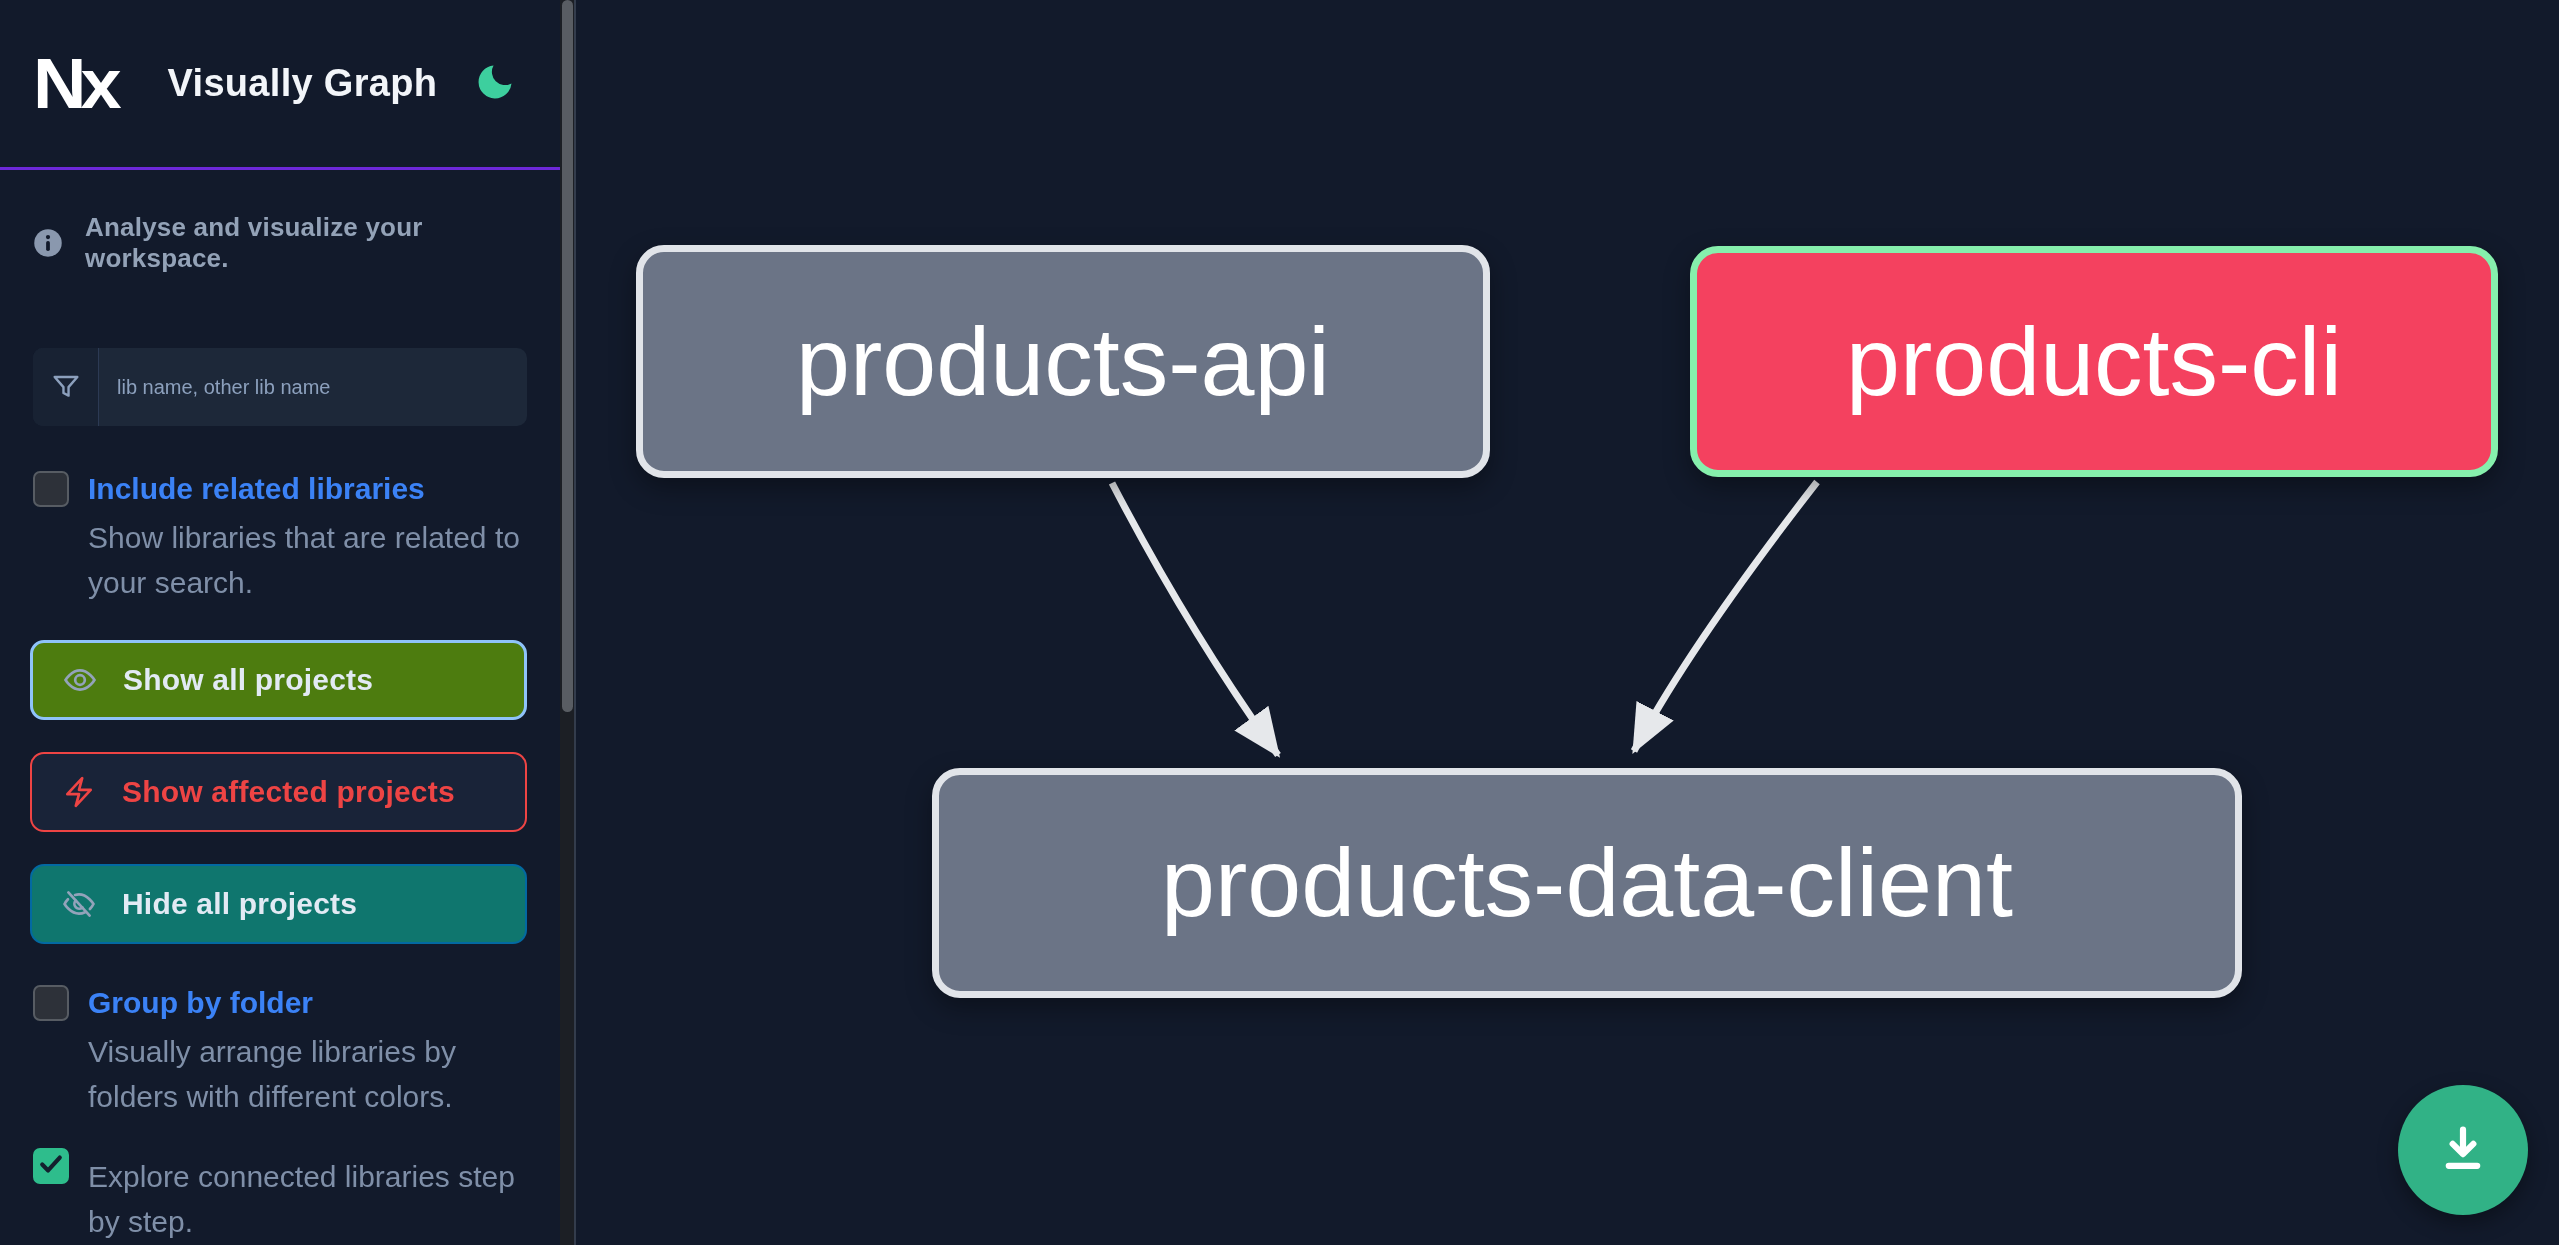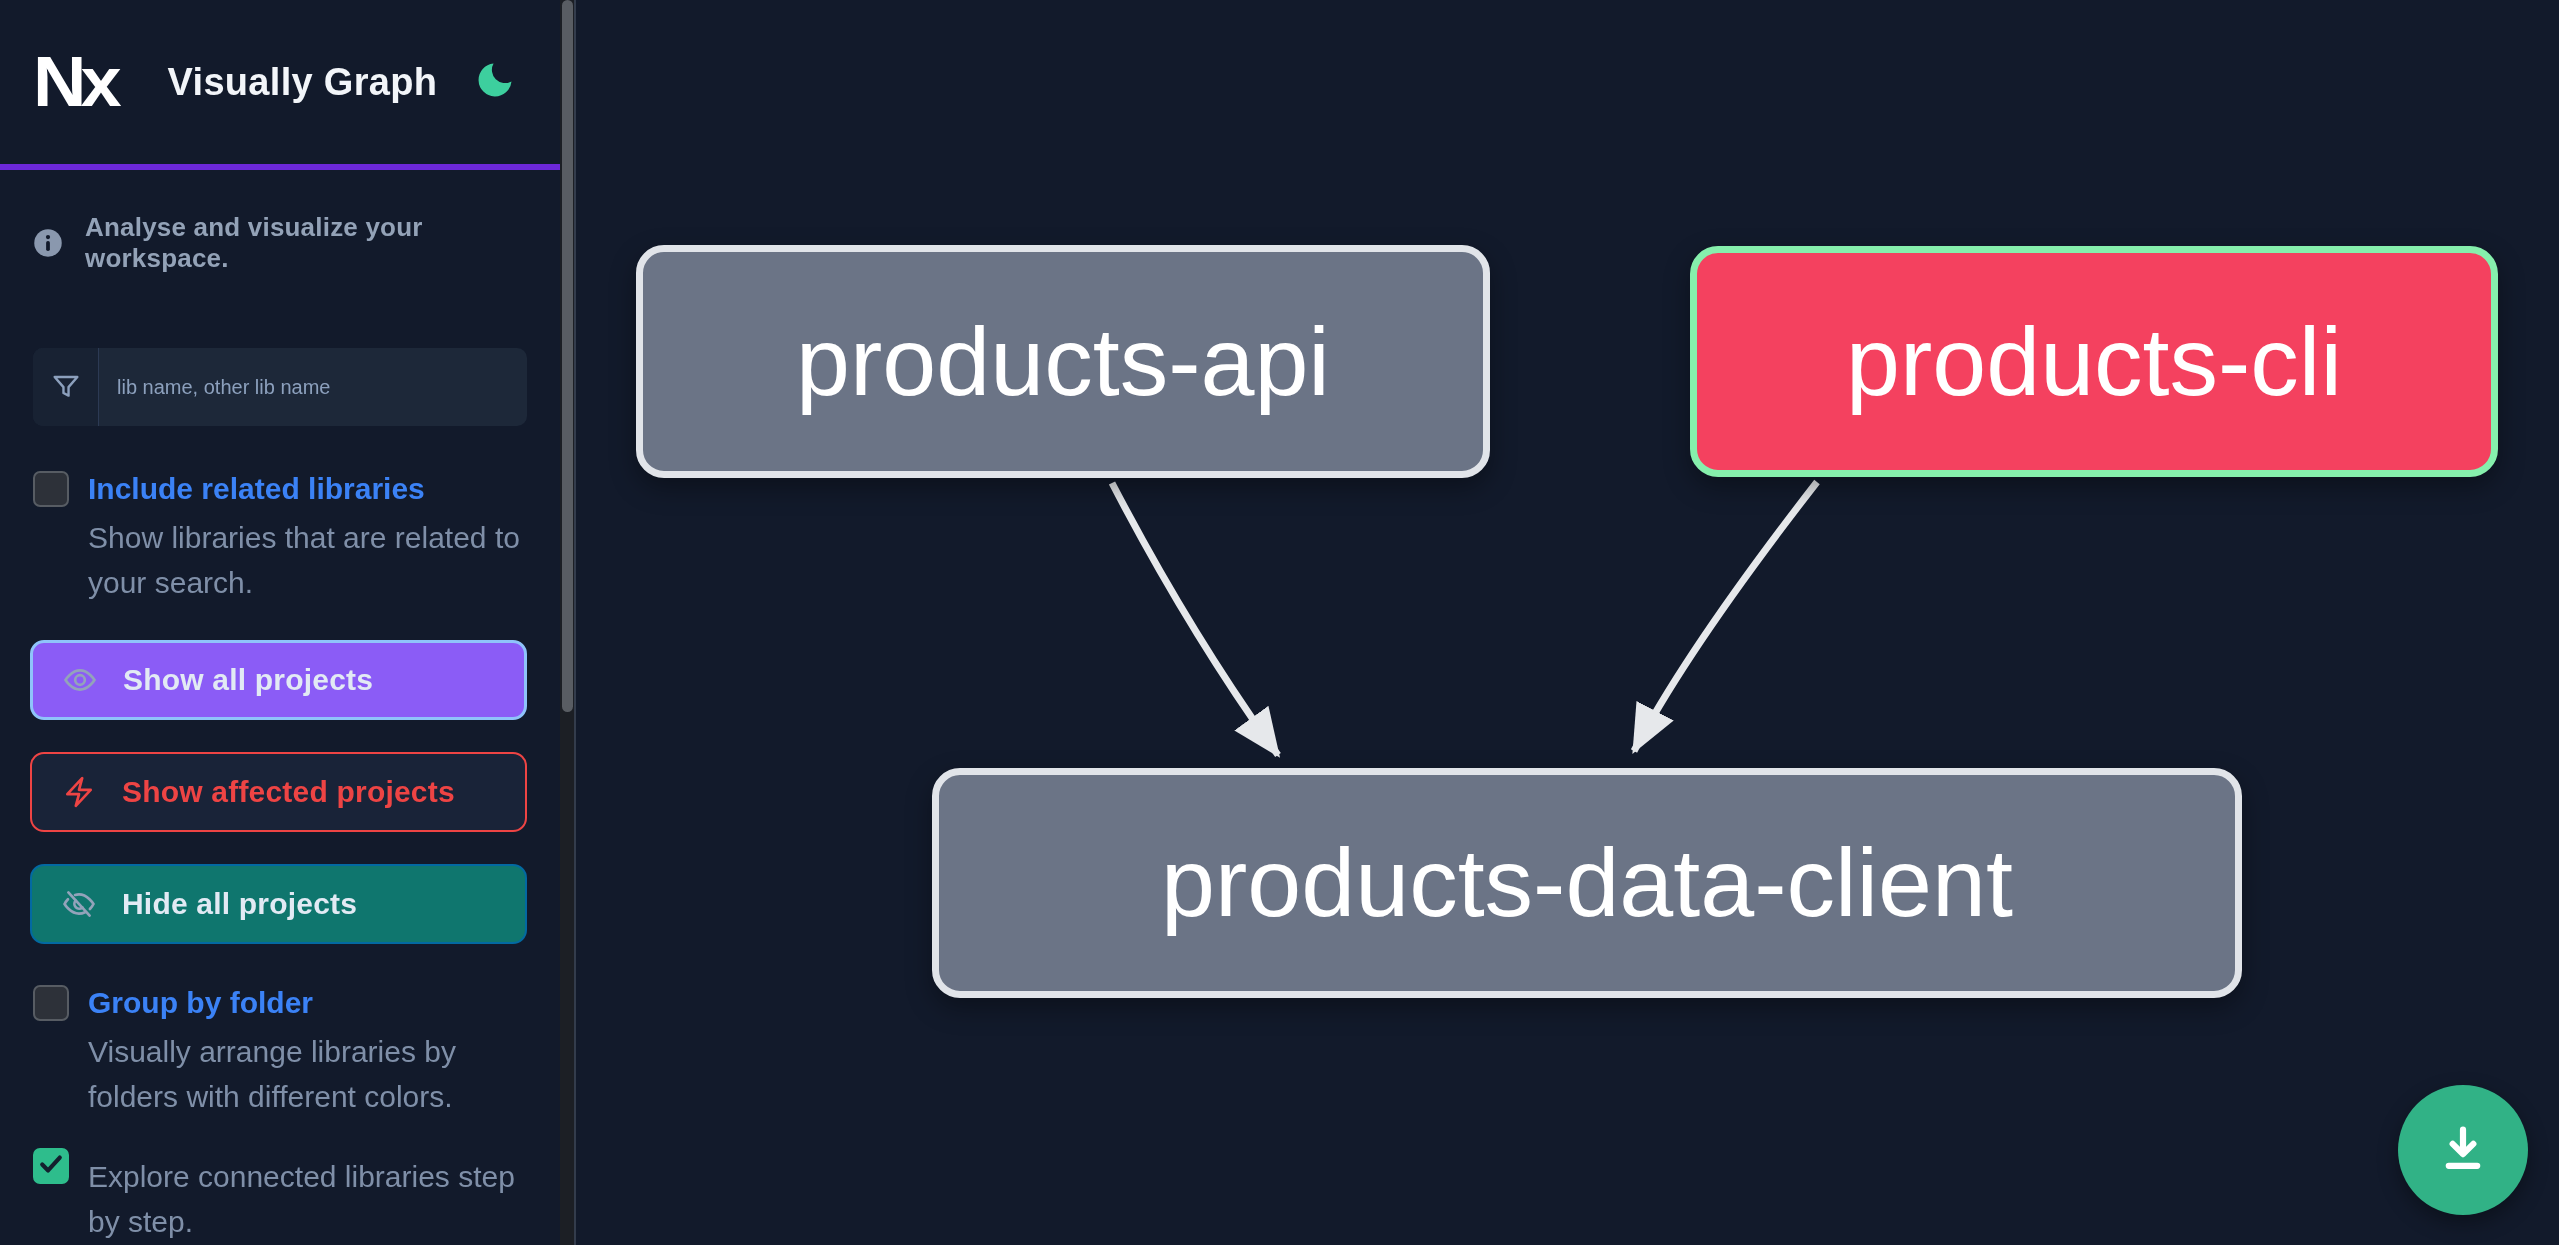--- a/index.html
+++ b/index.html
@@ -4,21 +4,21 @@
 <style>
   * { margin:0; padding:0; box-sizing:border-box; }
   html,body { width:2559px; height:1245px; overflow:hidden; background:#121a2b;
               font-family:"Liberation Sans", sans-serif; }
   #app { position:relative; width:2559px; height:1245px; display:flex; }
 
   
   .sidebar { position:relative; width:576px; height:1245px; background:#121a2b; flex:0 0 576px; }
   .sidebar-inner { position:relative; width:560px; height:1245px; overflow:hidden; }
 
-  .sb-header { height:170px; border-bottom:6px solid #6d28d9; display:flex; align-items:center; padding:0 42px 0 33px; }
+  .sb-header { height:170px; border-bottom:3px solid #6d28d9; display:flex; align-items:center; padding:0 42px 0 33px; }
   .nx-logo { color:#ffffff; font-weight:900; font-size:74px; letter-spacing:-6px; line-height:1; transform:scaleY(.95); }
   .app-title { margin-left:52px; color:#f2f5f9; font-size:38px; font-weight:700; letter-spacing:.3px; }
   .theme-toggle { margin-left:auto; width:46px; height:46px; display:flex; align-items:center; justify-content:center; cursor:pointer; }
 
   .sb-content { padding:0 33px; position:relative; }
 
   .tagline { margin-top:42px; display:flex; align-items:center; }
   .info-badge { width:30px; height:30px; flex:0 0 30px; }
   .tagline-text { margin-left:22px; color:#93a2b7; font-size:26px; font-weight:600; letter-spacing:.2px; }
 
@@ -37,21 +37,21 @@
   .cb-desc { grid-column:2; color:#7f8fa8; font-size:30px; font-weight:400; line-height:45px; margin-top:7px; max-width:472px; }
   .cb-include { margin-top:44px; }
   .cb-group   { margin-top:40px; }
   .cb-prox    { margin-top:28px; }
 
   .btn-stack { margin-top:35px; }
   .sb-btn { width:497px; height:80px; margin-left:-3px; margin-bottom:32px; border-radius:14px;
             display:flex; align-items:center; padding:0 30px; cursor:pointer; }
   .sb-btn .ic { width:34px; height:34px; flex:0 0 34px; display:flex; align-items:center; justify-content:center; }
   .sb-btn .lbl { margin-left:26px; font-size:30px; font-weight:700; letter-spacing:.2px; }
-  .btn-show-all { background:#8b5cf6; border:3px solid #8fc3fa; }
+  .btn-show-all { background:#4d7c0f; border:3px solid #8fc3fa; }
   .btn-show-all .lbl { color:#e2eaf4; }
   .btn-affected { background:#192338; border:2px solid #ee4444; }
   .btn-affected .lbl { color:#ee4444; }
   .btn-hide { background:#0f766e; border:2px solid #0369a1; margin-bottom:0; }
   .btn-hide .lbl { color:#e2eaf4; }
 
   .sb-scroll-track { position:absolute; right:0; top:0; bottom:0; width:16px; background:#1c1f25;
                      border-right:2px solid #333c4c; }
   .sb-scroll-thumb { position:absolute; left:2px; top:0; width:11px; height:712px; background:#595d63; border-radius:6px; cursor:grab; }
 

